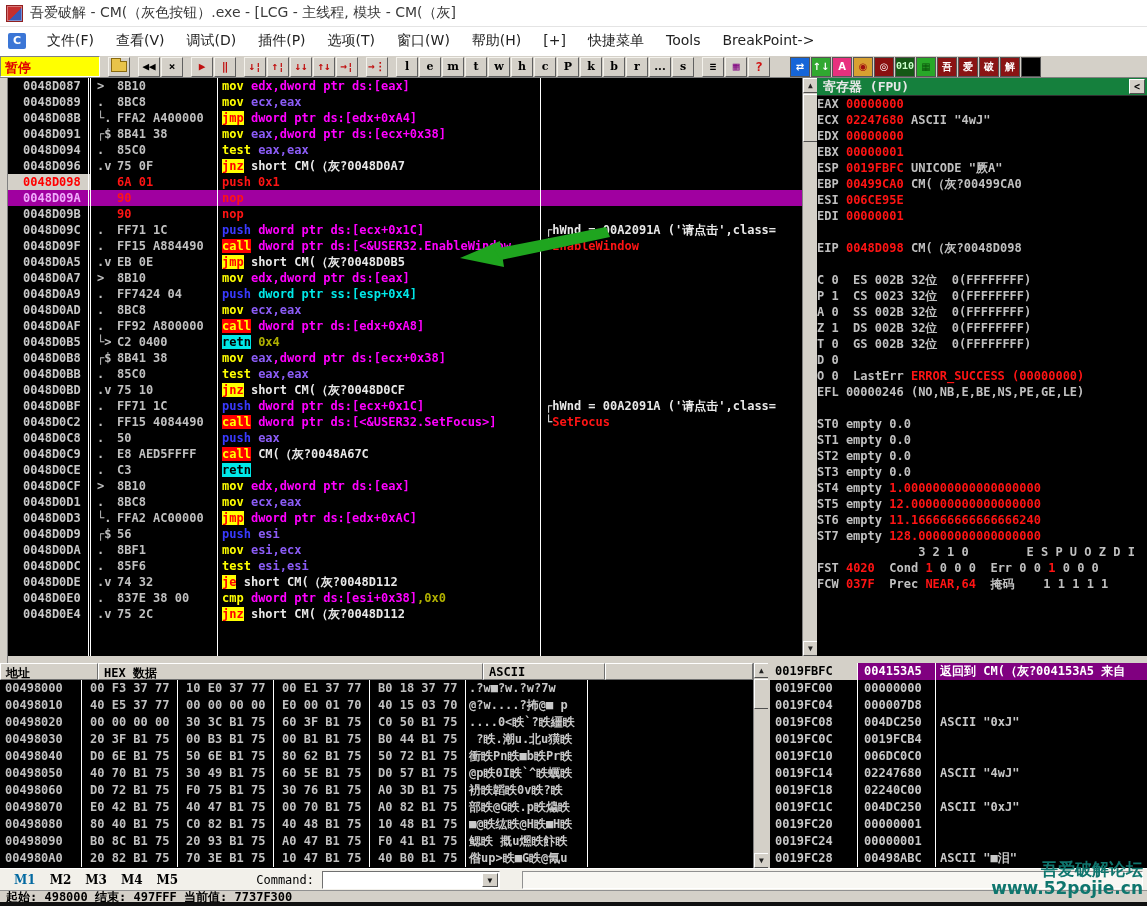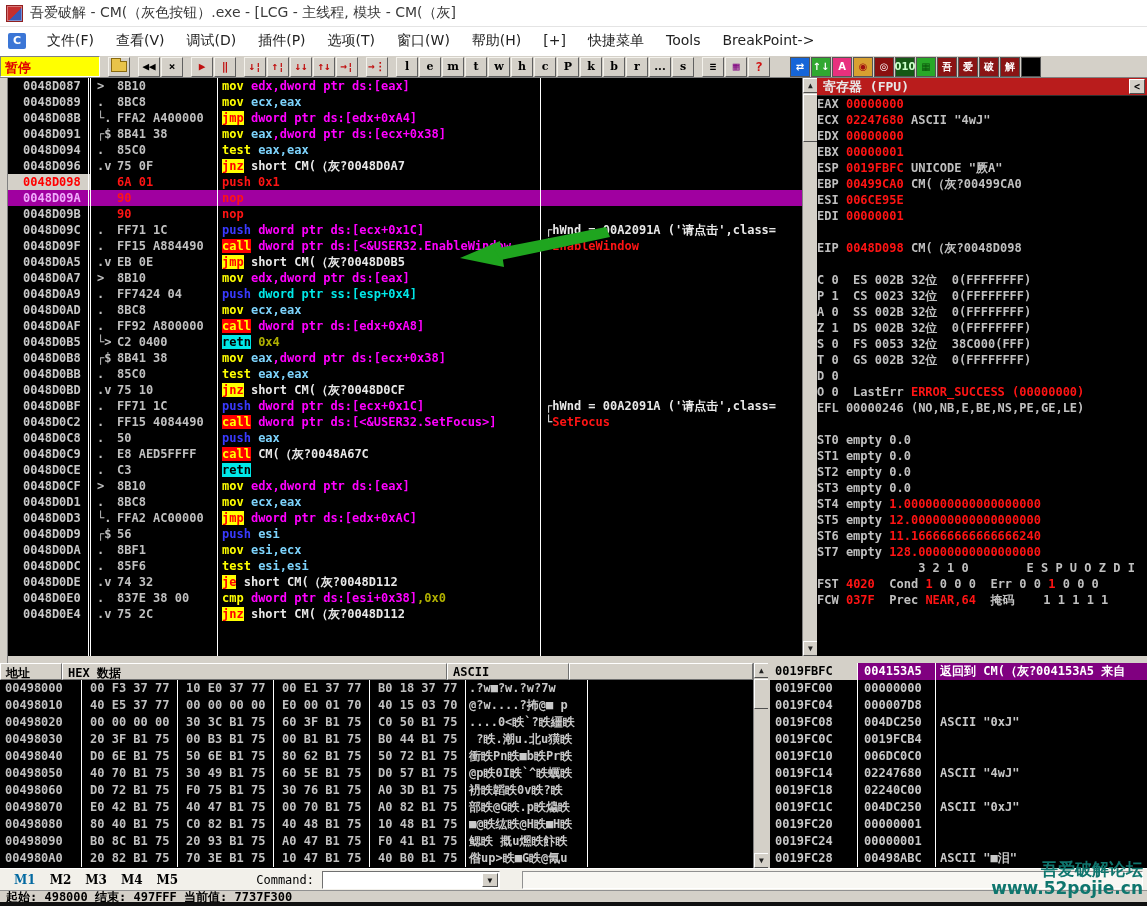--- a/index.html
+++ b/index.html
@@ -43,21 +43,21 @@
   .tb-folder:before { content:""; position:absolute; left:-1px; top:-4px; width:8px; height:3px;
     background:#e8c34a; border:1px solid #8a6a10; border-bottom:none; }
   #tb-right { margin-left:auto; display:flex; margin-right:106px; }
   .tbr-icon { width:20px; height:20px; margin-left:1px; border:1px solid #555;
     display:flex; align-items:center; justify-content:center;
     font:bold 10px "DejaVu Sans","Liberation Sans",sans-serif; }
 
   
   .c-s{color:#c0c0c0} .c-w{color:#e8e8e8} .c-r{color:#ff1414} .c-y{color:#ffff00}
   .c-b{color:#3checkered} 
-  .c-b{color:#3a3aff} .c-g{color:#7dd3fc} .c-m{color:#ff00ff} .c-c{color:#00e8e8}
+  .c-b{color:#3a3aff} .c-g{color:#8b5cf6} .c-m{color:#ff00ff} .c-c{color:#00e8e8}
   .c-o{color:#b0b000}
   .c-J{background:#ffff00;color:#ff0000} .c-C{background:#ff0000;color:#ffff00}
   .c-R{background:#00e8e8;color:#000000}
 
   
   #left-strip { left:0; top:78px; width:8px; height:585px; background:#d4d0c8;
     border-right:1px solid #808080; }
   #disasm { left:8px; top:78px; width:794px; height:578px; background:#000; overflow:hidden; }
   #disasm-rows { display:flex; flex-direction:column; height:100%; }
   .drow { height:16px; display:flex; font:bold 12px "DejaVu Sans Mono",monospace;
@@ -82,38 +82,38 @@
   #dump-scroll { left:753px; top:663px; width:15px; height:205px; }
   .sc-btn { width:15px; height:15px; background:#d4d0c8; border:1px solid;
     border-color:#fff #505050 #505050 #fff; font-size:8px; color:#222;
     display:flex; align-items:center; justify-content:center; }
   .sc-btn.bottom { position:absolute; bottom:0; }
   .sc-thumb { position:absolute; left:0; width:15px; background:#d4d0c8;
     border:1px solid; border-color:#fff #505050 #505050 #fff; }
 
   
   #registers { left:817px; top:78px; width:330px; height:578px; background:#000; overflow:hidden; }
-  #reg-header { height:18px; background:#b91c1c; color:#e8e8e8;
+  #reg-header { height:18px; background:#15803d; color:#e8e8e8;
     font:bold 13px "DejaVu Sans Mono",monospace; padding-left:6px;
     display:flex; align-items:center; border-bottom:1px solid #303030; }
   #reg-collapse { margin-left:auto; width:16px; height:15px; margin-right:2px;
     background:#d4d0c8; color:#000; font:bold 10px "DejaVu Sans Mono",monospace;
     display:flex; align-items:center; justify-content:center;
     border:1px solid; border-color:#fff #505050 #505050 #fff; }
   .reg-row { height:16px; font:bold 12px "DejaVu Sans Mono",monospace;
     line-height:16px; white-space:pre; overflow:hidden; }
   .reg-blank { height:16px; }
 
   
   #dump { left:0; top:663px; width:753px; height:205px; background:#000; overflow:hidden; }
   #dump-headers { height:17px; display:flex; }
   .dh-cell { background:#d4d0c8; color:#000; font:bold 12px "DejaVu Sans Mono",monospace;
     padding:1px 0 0 5px; border:1px solid; border-color:#fff #707070 #707070 #fff;
     white-space:pre; overflow:hidden; }
-  .dh-addr{width:62px} .dh-hex{width:385px} .dh-ascii{width:122px} .dh-blank{flex:1}
+  .dh-addr{width:98px} .dh-hex{width:385px} .dh-ascii{width:122px} .dh-blank{flex:1}
   .mrow { height:17px; display:flex; font:bold 12px "DejaVu Sans Mono",monospace;
     line-height:17px; white-space:pre; color:#c0c0c0; }
   .m-addr { width:82px; padding-left:5px; border-right:1px solid #fff; overflow:hidden; }
   .m-hex { width:96px; padding-left:8px; border-right:1px solid #fff; overflow:hidden; }
   .m-ascii { width:122px; padding-left:3px; border-right:1px solid #fff; overflow:hidden; color:#c8c8c8; }
   .m-blank { flex:1; }
 
   #stack { left:770px; top:663px; width:377px; height:205px; background:#000; overflow:hidden; }
   .srow { height:17px; display:flex; font:bold 12px "DejaVu Sans Mono",monospace;
     line-height:17px; white-space:pre; color:#c8c8c8; }
@@ -193,21 +193,21 @@
       <div class="tb-btn blk sp">≡</div>
       <div class="tb-btn purple">▦</div>
       <div class="tb-btn qred">?</div>
     </span>
   <span id="tb-right">
       <div class="tbr-icon" style="background: rgb(21, 101, 216); color: rgb(255, 255, 255);">⇄</div>
       <div class="tbr-icon" style="background: rgb(48, 168, 48); color: rgb(255, 255, 255);">↑↓</div>
       <div class="tbr-icon" style="background: rgb(232, 48, 126); color: rgb(255, 255, 255);">A</div>
       <div class="tbr-icon" style="background: rgb(216, 160, 48); color: rgb(160, 16, 16);">◉</div>
       <div class="tbr-icon" style="background: rgb(138, 16, 16); color: rgb(255, 255, 255);">◎</div>
-      <div class="tbr-icon" style="background: rgb(21, 88, 21); color: rgb(204, 255, 204);">010</div>
+      <div class="tbr-icon" style="background: rgb(21, 88, 21); color: rgb(204, 255, 204); font-family: Liberation Mono, monospace;">010</div>
       <div class="tbr-icon" style="background: rgb(40, 168, 40); color: rgb(10, 80, 10);">▦</div>
       <div class="tbr-icon" style="background: rgb(138, 20, 20); color: rgb(255, 255, 255);">吾</div>
       <div class="tbr-icon" style="background: rgb(138, 20, 20); color: rgb(255, 255, 255);">爱</div>
       <div class="tbr-icon" style="background: rgb(138, 20, 20); color: rgb(255, 255, 255);">破</div>
       <div class="tbr-icon" style="background: rgb(138, 20, 20); color: rgb(255, 255, 255);">解</div>
       <div class="tbr-icon" style="background: rgb(0, 0, 0); color: rgb(0, 0, 0);"></div>
     </span>
 </div>
 
 <div id="left-strip" class="abs"></div>
@@ -274,21 +274,20 @@
       <div class="reg-row"><span class="c-s">EBP </span><span class="c-r">00499CA0</span><span class="c-s"> CM(（灰?00499CA0</span></div>
       <div class="reg-row"><span class="c-s">ESI </span><span class="c-r">006CE95E</span></div>
       <div class="reg-row"><span class="c-s">EDI </span><span class="c-r">00000001</span></div>
       <div class="reg-blank"></div>
       <div class="reg-row"><span class="c-s">EIP </span><span class="c-r">0048D098</span><span class="c-s"> CM(（灰?0048D098</span></div>
       <div class="reg-blank"></div>
       <div class="reg-row"><span class="c-s">C 0  ES 002B 32位  0(FFFFFFFF)</span></div>
       <div class="reg-row"><span class="c-s">P 1  CS 0023 32位  0(FFFFFFFF)</span></div>
       <div class="reg-row"><span class="c-s">A 0  SS 002B 32位  0(FFFFFFFF)</span></div>
       <div class="reg-row"><span class="c-s">Z 1  DS 002B 32位  0(FFFFFFFF)</span></div>
-      <div class="reg-row"><span class="c-s">S 0  FS 0053 32位  38C000(FFF)</span></div>
       <div class="reg-row"><span class="c-s">T 0  GS 002B 32位  0(FFFFFFFF)</span></div>
       <div class="reg-row"><span class="c-s">D 0</span></div>
       <div class="reg-row"><span class="c-s">O 0  LastErr </span><span class="c-r">ERROR_SUCCESS (00000000)</span></div>
       <div class="reg-row"><span class="c-s">EFL 00000246 (NO,NB,E,BE,NS,PE,GE,LE)</span></div>
       <div class="reg-blank"></div>
       <div class="reg-row"><span class="c-s">ST0 empty 0.0</span></div>
       <div class="reg-row"><span class="c-s">ST1 empty 0.0</span></div>
       <div class="reg-row"><span class="c-s">ST2 empty 0.0</span></div>
       <div class="reg-row"><span class="c-s">ST3 empty 0.0</span></div>
       <div class="reg-row"><span class="c-s">ST4 empty </span><span class="c-r">1.0000000000000000000</span></div>

